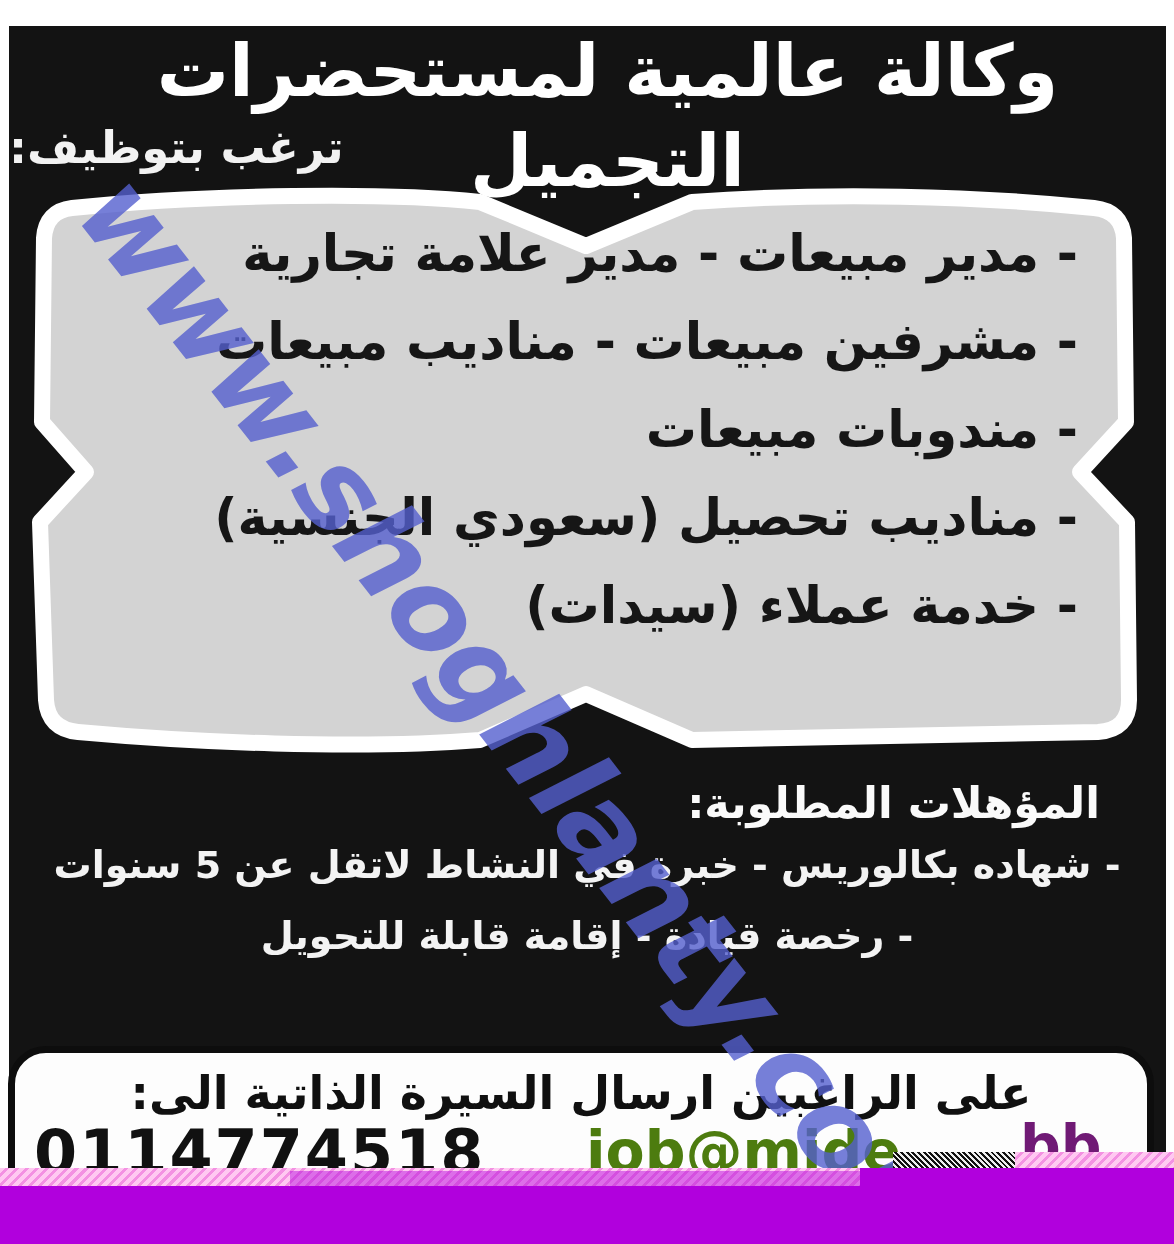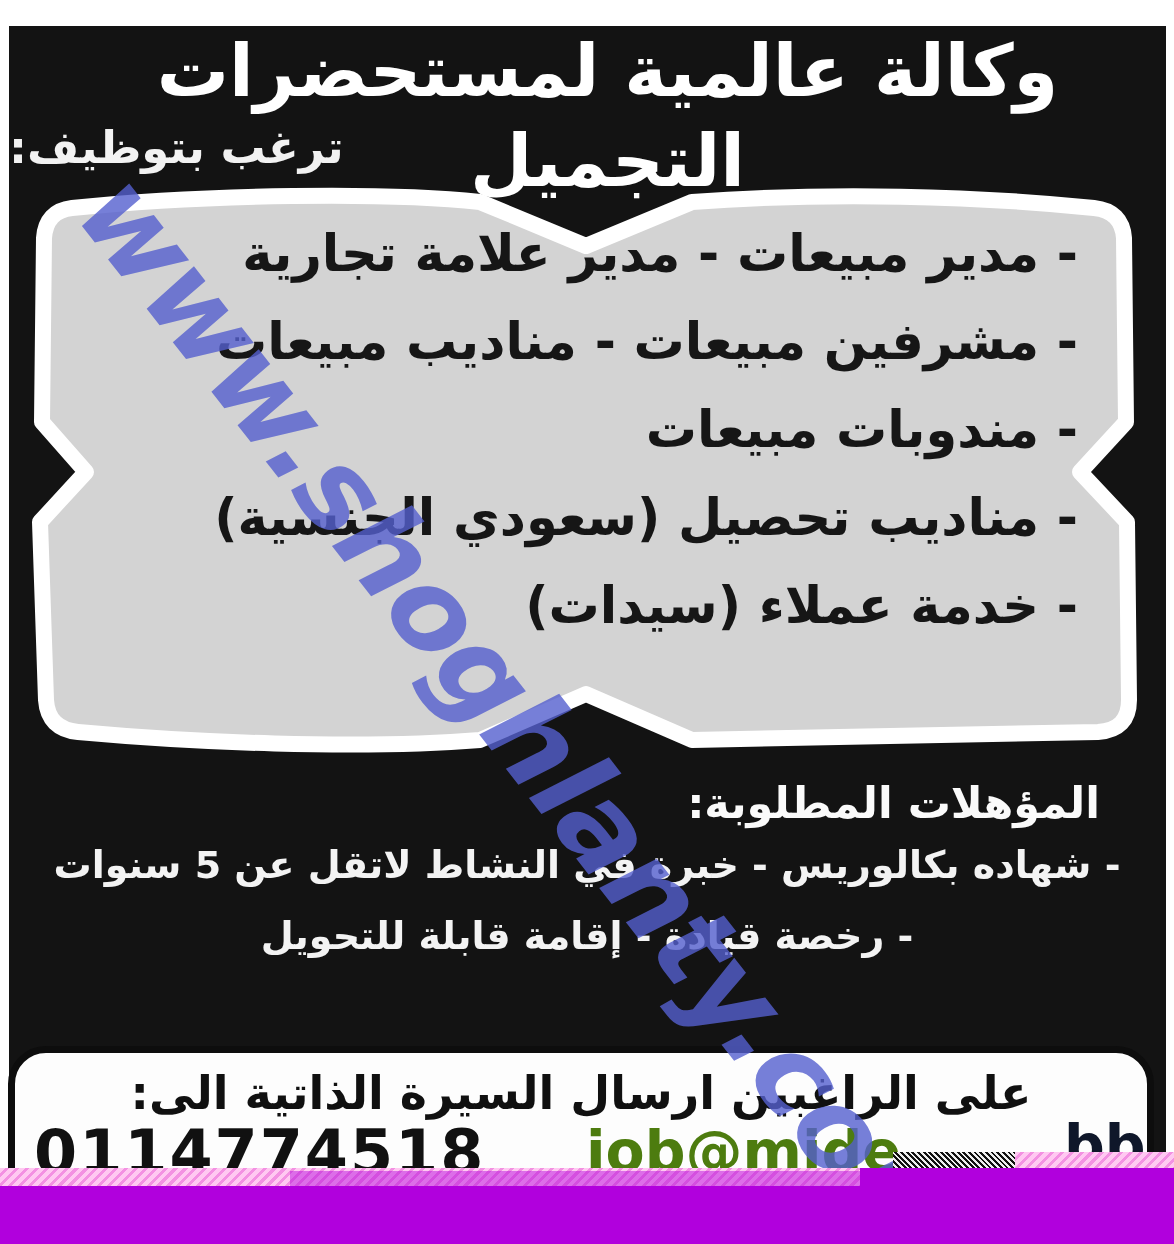--- a/index.html
+++ b/index.html
@@ -48,21 +48,21 @@
     color:#101010;font-size:46px;font-weight:bold;z-index:12;
   }
   .phone-number{
     left:34px;top:1116px;color:#111;font-size:62px;font-weight:bold;
     letter-spacing:2px;z-index:12;font-family:"DejaVu Sans",sans-serif;
   }
   .email-address{
     left:586px;top:1118px;color:#4d7c0f;font-size:57px;font-weight:bold;z-index:12;
   }
   .email-tail{
-    left:1020px;top:1112px;color:#0f172a;font-size:57px;font-weight:bold;z-index:12;margin-left:44px;
+    left:1020px;top:1112px;color:#701a75;font-size:57px;font-weight:bold;z-index:12;
   }
   .watermark{
     left:158px;top:148px;z-index:40;
     transform:rotate(52deg);transform-origin:0 0;
     font-size:116px;font-weight:bold;font-style:italic;
     color:#5560cf;opacity:0.8;letter-spacing:-2px;white-space:nowrap;
     pointer-events:none;
   }
   
   .strip{z-index:60;}

